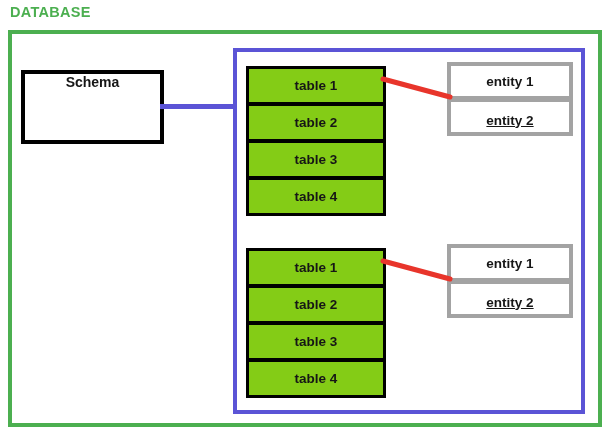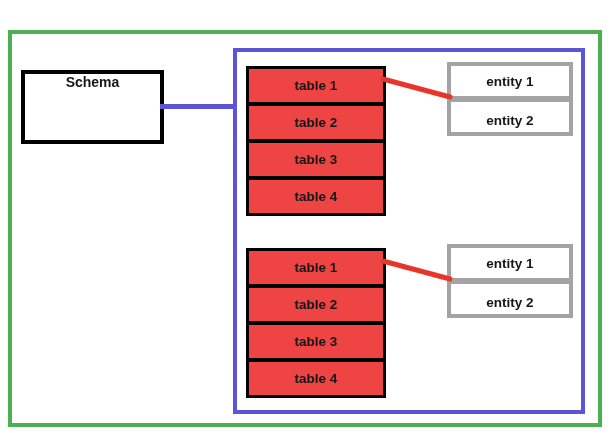--- a/index.html
+++ b/index.html
@@ -96,21 +96,21 @@
     box-sizing: border-box;
   }
   .table-stack.stack-1 { left: 246px; top: 66px; }
   .table-stack.stack-2 { left: 246px; top: 248px; }
 
   .table-cell {
     width: 140px;
     height: 39px;
     border: 3.5px solid #000000;
     box-sizing: border-box;
-    background: #ef4444;
+    background: #84cc16;
     display: flex;
     align-items: center;
     justify-content: center;
     margin-top: -2px;
   }
   .table-cell:first-child { margin-top: 0; }
   .table-cell .label {
     font-size: 13.5px;
     font-weight: bold;
     color: #161616;
@@ -140,37 +140,39 @@
   .entity-cell:first-child { margin-top: 0; }
   .entity-cell .label {
     font-size: 13.5px;
     font-weight: bold;
     color: #161616;
   }
   
   .entity-cell.clipped .label {
     position: relative;
     top: 3px;
+    text-decoration: underline;
   }
 
   
   .rel-svg {
     position: absolute;
     left: 0; top: 0;
     width: 612px;
     height: 434px;
     pointer-events: none;
     overflow: visible;
   }
 </style>
 </head>
 <body>
 
 <div id="canvas">
 
+  <div class="section-title">DATABASE</div>
 
   <div class="green-container"></div>
 
   <div class="blue-container"></div>
 
   <div class="schema-box">
     <span class="label">Schema</span>
   </div>
 
   <div class="schema-connector"></div>

